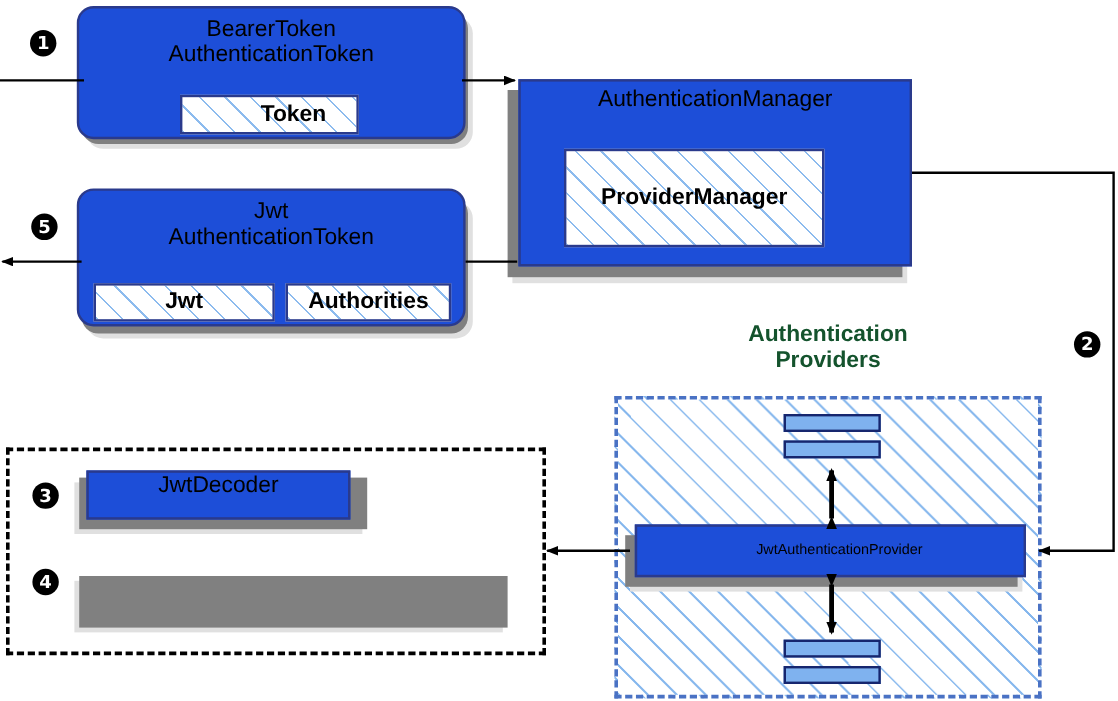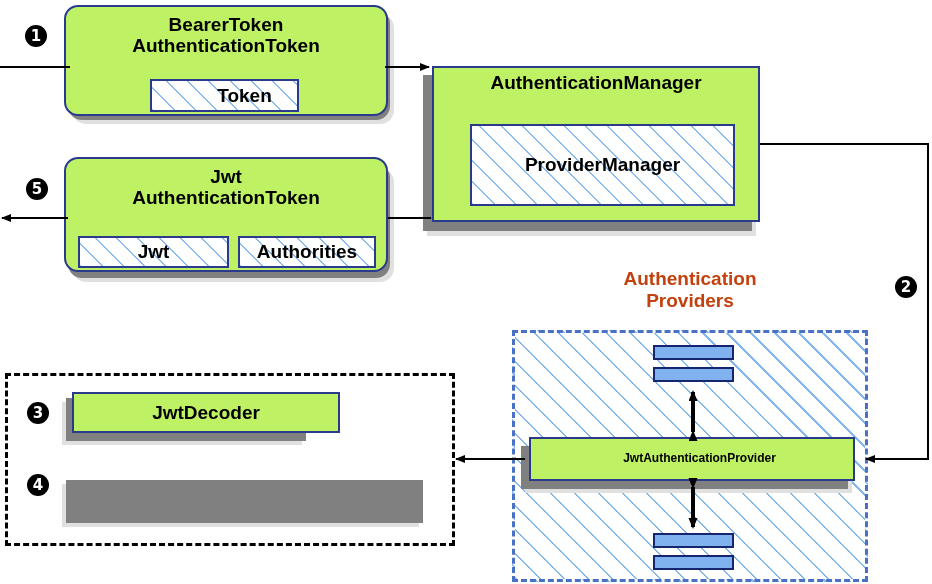--- a/index.html
+++ b/index.html
@@ -13,24 +13,24 @@
     height: 584px;
     background: #ffffff;
     font-family: "Liberation Sans", sans-serif;
     overflow: hidden;
   }
 
   
   .node {
     position: absolute;
     box-sizing: border-box;
-    background: #bef264;
+    background: #1d4ed8;
     border: 2px solid #2A3A8C;
     color: #000000;
-    font-weight: bold;
+    font-weight: normal;
     display: flex;
     flex-direction: column;
     align-items: center;
     z-index: 5;
   }
   .node.rounded {
     border-radius: 14px;
   }
   .node-title {
     text-align: center;
@@ -117,21 +117,21 @@
     text-align: center;
     z-index: 12;
     font-family: "DejaVu Sans", sans-serif;
   }
 
   
   .free-label {
     position: absolute;
     text-align: center;
     font-weight: bold;
-    color: #c2410c;
+    color: #14532d;
     line-height: 1.15;
     white-space: pre-line;
     z-index: 8;
   }
 
   
   #wires {
     position: absolute;
     left: 0; top: 0;
     width: 932px;
@@ -193,21 +193,21 @@
   </div>
   <div class="hatch-box" style="left:150px; top:79px; width:149px; height:33px; font-size:19px;padding-left:40px;">
     <span>Token</span>
   </div>
 
   <div class="shadow light" style="left:427px; top:80px; width:329px; height:156px;"></div>
   <div class="shadow" style="left:423px; top:75px; width:329px; height:156px;"></div>
   <div class="node" style="left:432px; top:66px; width:328px; height:156px;">
     <div class="node-title" style="margin-top:4px; font-size:19px;">AuthenticationManager</div>
   </div>
-  <div class="hatch-box" style="left:470px; top:124px; width:265px; height:82px; font-size:19px;">
+  <div class="hatch-box" style="left:470px; top:124px; width:217px; height:82px; font-size:19px;">
     <span>ProviderManager</span>
   </div>
 
   <div class="shadow light rounded" style="left:72px; top:168px; width:322px; height:114px;"></div>
   <div class="shadow rounded" style="left:68px; top:164px; width:322px; height:114px;"></div>
   <div class="node rounded" style="left:64px; top:157px; width:324px; height:115px;">
     <div class="node-title" style="margin-top:7px; font-size:19px;">Jwt
 AuthenticationToken</div>
   </div>
   <div class="hatch-box" style="left:78px; top:236px; width:151px; height:32px; font-size:19px;">
@@ -224,21 +224,21 @@
   <div class="shadow" style="left:521px; top:446px; width:327px; height:43px;"></div>
   <div class="node" style="left:529px; top:437px; width:326px; height:44px; justify-content:center;">
     <div class="node-title" style="font-size:12px;margin-left:15px;">JwtAuthenticationProvider</div>
   </div>
 
   <div class="mini-bar" style="left:653px; top:533px; width:81px; height:15px;"></div>
   <div class="mini-bar" style="left:653px; top:555px; width:81px; height:15px;"></div>
 
   <div class="shadow light" style="left:62px; top:402px; width:240px; height:43px;"></div>
   <div class="shadow" style="left:66px; top:398px; width:240px; height:43px;"></div>
-  <div class="node" style="left:72px; top:392px; width:268px; height:41px; justify-content:center;">
+  <div class="node" style="left:72px; top:392px; width:220px; height:41px; justify-content:flex-start;">
     <div class="node-title" style="font-size:19px;">JwtDecoder</div>
   </div>
 
   <div class="shadow light" style="left:62px; top:484px; width:357px; height:43px;"></div>
   <div class="shadow" style="left:66px; top:480px; width:357px; height:43px;"></div>
 
   <div class="badge" style="left:25px; top:25px;">1</div>
   <div class="badge" style="left:895px; top:276px;">2</div>
   <div class="badge" style="left:27px; top:402px;">3</div>
   <div class="badge" style="left:27px; top:474px;">4</div>

